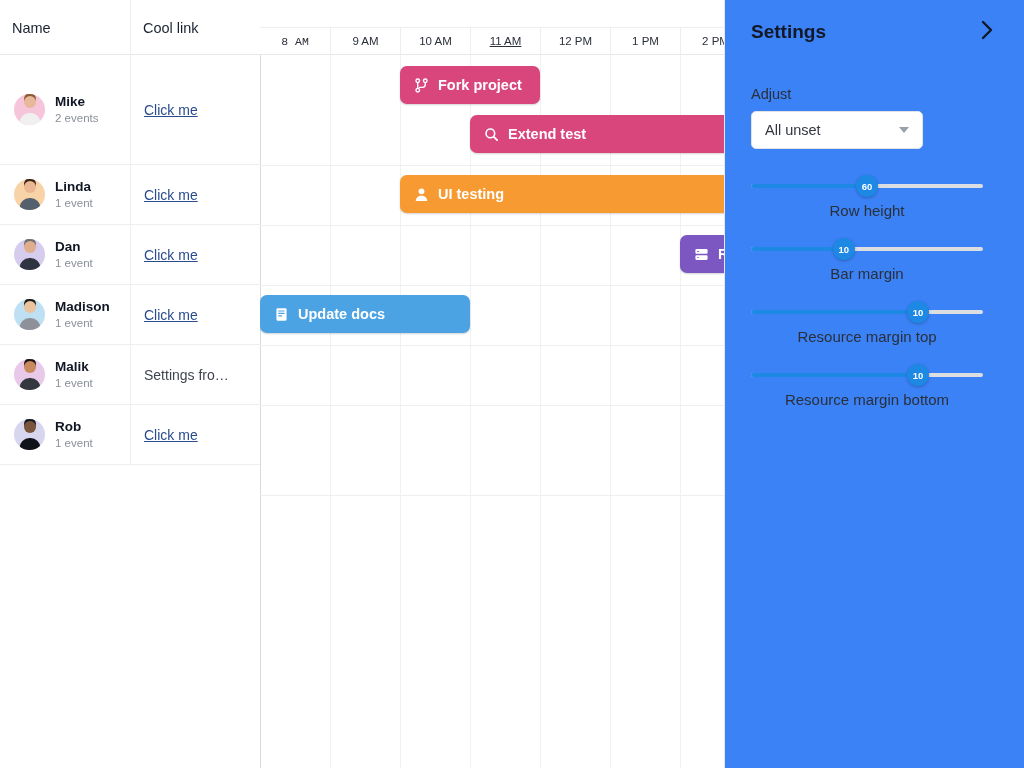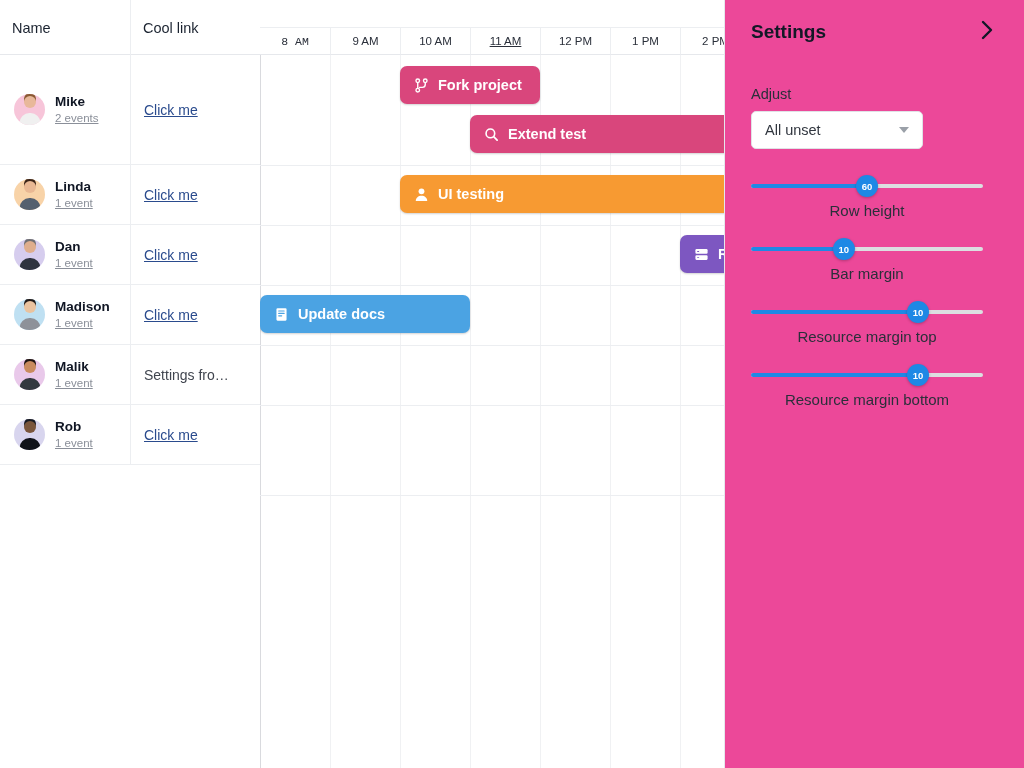--- a/index.html
+++ b/index.html
@@ -76,21 +76,21 @@
   .avatar .head {
     position: absolute; left: 50%; top: 2px; transform: translateX(-50%);
     width: 12px; height: 12px; border-radius: 50%;
   }
   .avatar .body-sh {
     position: absolute; left: 50%; bottom: 0; transform: translateX(-50%);
     width: 21px; height: 12px; border-radius: 10px 10px 0 0;
   }
   .res-text { display: flex; flex-direction: column; justify-content: center; line-height: 1.15; }
   .res-title { font-size: 13.5px; font-weight: 700; color: #101624; }
-  .res-sub { font-size: 11.5px; color: #8a8f99; margin-top: 2px; text-decoration: underline; }
+  .res-sub { font-size: 11.5px; color: #8a8f99; margin-top: 2px; }
   .link {
     font-size: 14px; color: #2a4b8d; text-decoration: underline; cursor: pointer;
   }
   .plaintext { font-size: 14px; color: #40454f; white-space: nowrap; }
 
   
   .tl { position: absolute; left: 260px; top: 0; width: 464px; height: 713px; overflow: hidden; }
   .tl-col {
     position: absolute; top: 0; width: 70px; height: 713px;
     border-left: 1px solid #f0f1f3;
@@ -109,21 +109,21 @@
     color: #fff; font-size: 14.5px; font-weight: 700;
     white-space: nowrap; cursor: pointer;
     box-shadow: 0 1px 2px rgba(0,0,0,.18);
   }
   .bar svg { flex: 0 0 auto; display: block; }
 
   
   #settings {
     position: absolute; left: 724px; top: 0;
     width: 300px; height: 768px;
-    background: #ec4899;
+    background: #3b82f6;
     border-left: 1px solid #e6e8ec;
     padding: 18px 26px 0 26px;
   }
   .set-head {
     display: flex; align-items: center; justify-content: space-between;
     margin-bottom: 40px; height: 28px;
   }
   .set-title { font-size: 19px; font-weight: 700; color: #121826; }
   .chev { cursor: pointer; padding: 2px 4px; }
   .set-label { font-size: 14.5px; color: #2a2f3a; margin-bottom: 9px; }

